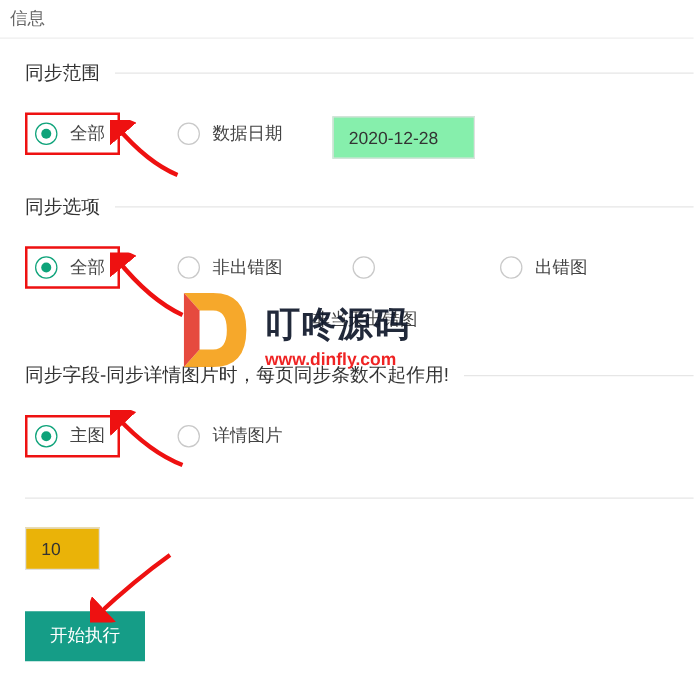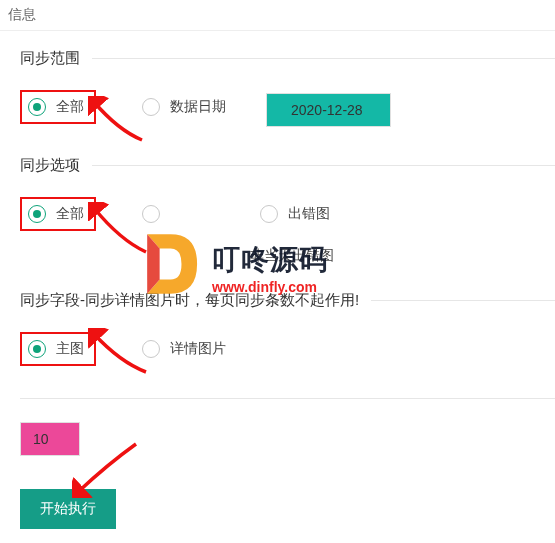--- a/index.html
+++ b/index.html
@@ -71,35 +71,35 @@
     padding: 6px 10px 6px 6px;
     display: inline-flex;
     align-items: center;
     margin-right: 46px;
     margin-bottom: 6px;
   }
   .hl .radio-wrap { margin: 0; }
 
   .date-input {
     border: 1px solid #e0e0e0;
-    padding: 8px 24px;
+    padding: 8px 12px;
     font-size: 14px;
     color: #333;
-    width: 125px;
-    background: #14b8a6;
+    width: 114px;
+    background: #86efac;
     font-family: inherit;
   }
 
   .num-input {
     border: 1px solid #e0e0e0;
     padding: 8px 12px;
     font-size: 14px;
     color: #333;
     width: 60px;
-    background: #ec4899;
+    background: #eab308;
     font-family: inherit;
   }
 
   .indent-row {
     margin-top: 10px;
     padding-left: 230px;
   }
   .static-opt { color: #444; }
 
   .submit-bar { padding: 6px 0 20px 0; }
@@ -181,20 +181,26 @@
     <legend>同步选项</legend>
     <div class="row">
       <span class="hl">
         <label class="radio-wrap">
           <span class="radio checked">
               <span class="dot"></span>
             </span>
           <span class="opt-label">全部</span>
         </label>
       </span>
+      <label class="radio-wrap wide">
+        <span class="radio">
+            <span class="dot"></span>
+          </span>
+        <span class="opt-label">非出错图</span>
+      </label>
       <label class="radio-wrap wide" style="margin-right:90px">
         <span class="radio">
             <span class="dot"></span>
           </span>
       </label>
       <label class="radio-wrap">
         <span class="radio">
             <span class="dot"></span>
           </span>
         <span class="opt-label">出错图</span>

